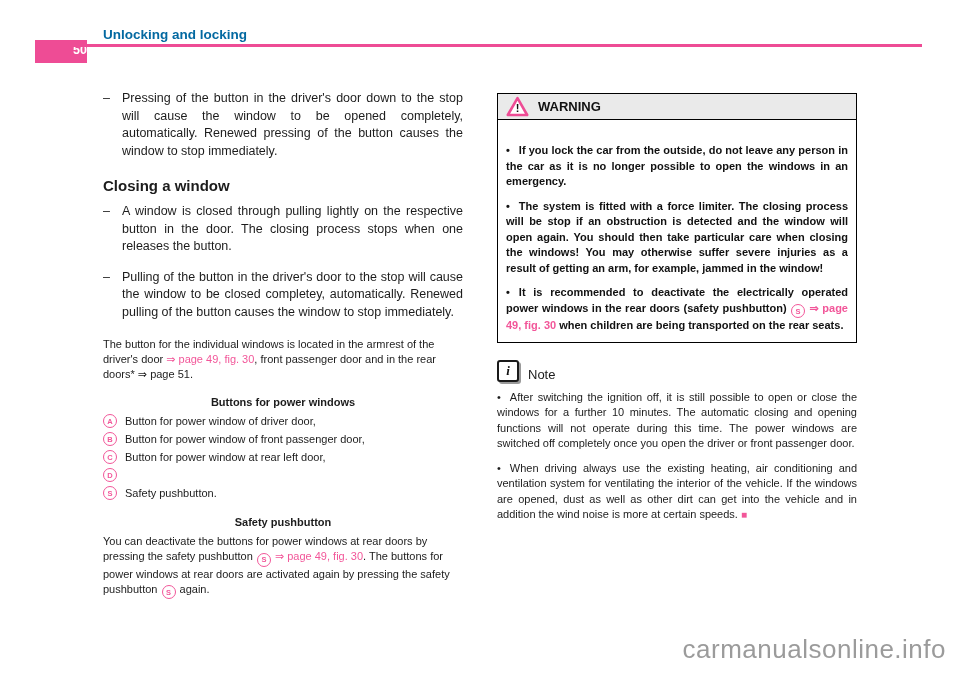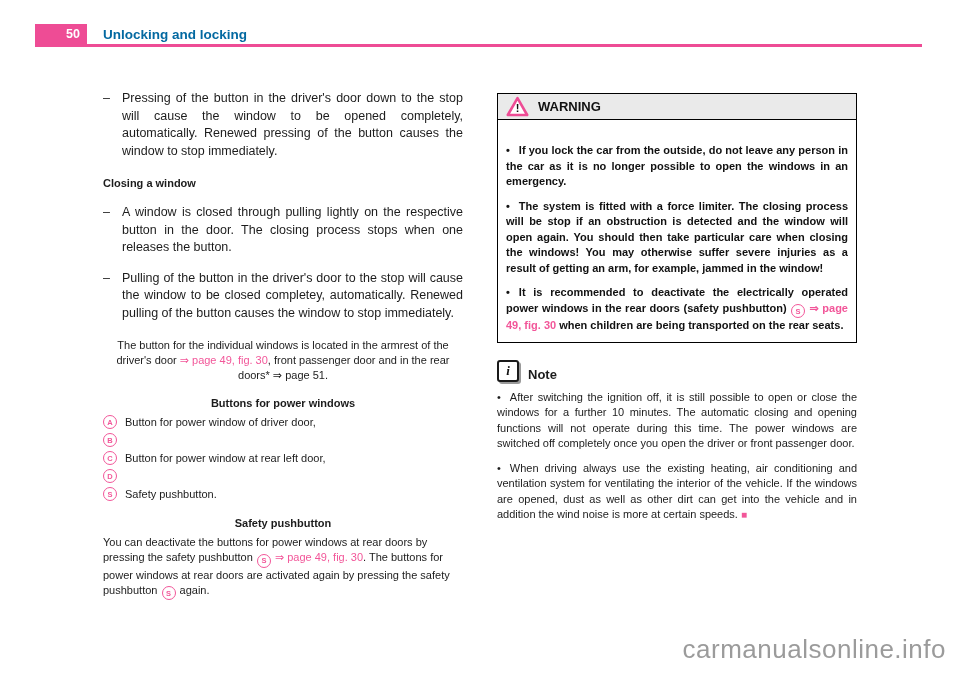--- a/index.html
+++ b/index.html
@@ -4,47 +4,47 @@
 <style>
   html, body { margin:0; padding:0; }
   body {
     width:960px; height:673px; position:relative; overflow:hidden;
     background:#ffffff; color:#1c1c1c;
     font-family:"Liberation Sans", sans-serif;
   }
 
   
   .page-number-box {
-    position:absolute; left:35px; top:24px; width:52px; height:23px;
+    position:absolute; left:35px; top:40px; width:52px; height:23px;
     background:#ee4c95; color:#fff; font-weight:bold; font-size:12.5px;
-    text-align:right; line-height:21px; box-sizing:border-box; padding-right:7px;
+    text-align:right; line-height:21px; box-sizing:border-box; 
   }
   .chapter-title {
     position:absolute; left:103px; top:27px;
     font-weight:bold; font-size:13.5px; color:#0369a1;
   }
   .header-rule {
     position:absolute; left:35px; top:44px; width:887px; height:3px;
     background:#ee4c95;
   }
 
   
   .left-col  { position:absolute; left:103px; top:90px;  width:360px; }
   .right-col { position:absolute; left:497px; top:93px;  width:360px; }
 
   
   .dash-para {
     position:relative; padding-left:19px; margin:0 0 13px 0;
     font-size:12.5px; line-height:17.5px; text-align:justify;
   }
   .dash-mark { position:absolute; left:0; top:0; }
-  .subheading { font-size:11px; font-weight:bold; margin:17px 0 15px 0; }
+  .subheading { font-size:15px; font-weight:bold; margin:17px 0 9px 0; }
   .small-heading { font-size:11px; font-weight:bold; margin:14px 0 6px 0;text-align:center; }
   .small-para { font-size:11px; line-height:15px; margin:0 0 6px 0; }
-  .loc-para { margin-top:16px;text-align:center; }
+  .loc-para { margin-top:16px; }
 
   .ref-link { color:#f25699; text-decoration:none; cursor:pointer; }
   .ref-link.bold { font-weight:bold; }
 
   .key-row { display:flex; align-items:center; gap:8px; margin:0 0 4px 0; font-size:11px; line-height:13px; }
   .key-badge {
     display:inline-flex; align-items:center; justify-content:center;
     width:12px; height:12px; border:1px solid #f25699; border-radius:50%;
     color:#f25699; font-size:7.5px; font-weight:bold; flex:0 0 auto;
     background:#fff;
@@ -70,21 +70,21 @@
   
   .note-section { margin-top:17px; }
   .note-header { display:flex; align-items:flex-end; gap:9px; margin-bottom:8px; }
   .note-icon {
     display:inline-flex; align-items:center; justify-content:center;
     width:18px; height:18px; border:2px solid #1a1a1a; border-radius:3px;
     box-shadow:2px 2px 0 #9a9a9a; background:#fff;
     font-family:"Liberation Serif", serif; font-style:italic; font-weight:bold;
     font-size:13px; color:#111;
   }
-  .note-title { font-weight:bold; font-size:13px; }
+  .note-title { font-weight:normal; font-size:13px; }
   .note-body p { margin:0 0 9px 0; font-size:11px; line-height:15.5px; text-align:justify; }
   .end-marker { color:#f25699; font-size:10px; margin-left:3px; }
 
   
   .watermark {
     position:absolute; right:14px; bottom:8px;
     color:#9b9b9b; font-size:26px; letter-spacing:0.5px;
   }
 </style>
 </head>
@@ -118,20 +118,21 @@
   </p>
 
   <h4 class="small-heading">Buttons for power windows</h4>
 
   <div class="key-row">
     <span class="key-badge">A</span>
     <span>Button for power window of driver door,</span>
   </div>
   <div class="key-row">
     <span class="key-badge">B</span>
+    <span>Button for power window of front passenger door,</span>
   </div>
   <div class="key-row">
     <span class="key-badge">C</span>
     <span>Button for power window at rear left door,</span>
   </div>
   <div class="key-row">
     <span class="key-badge">D</span>
   </div>
   <div class="key-row">
     <span class="key-badge">S</span>

